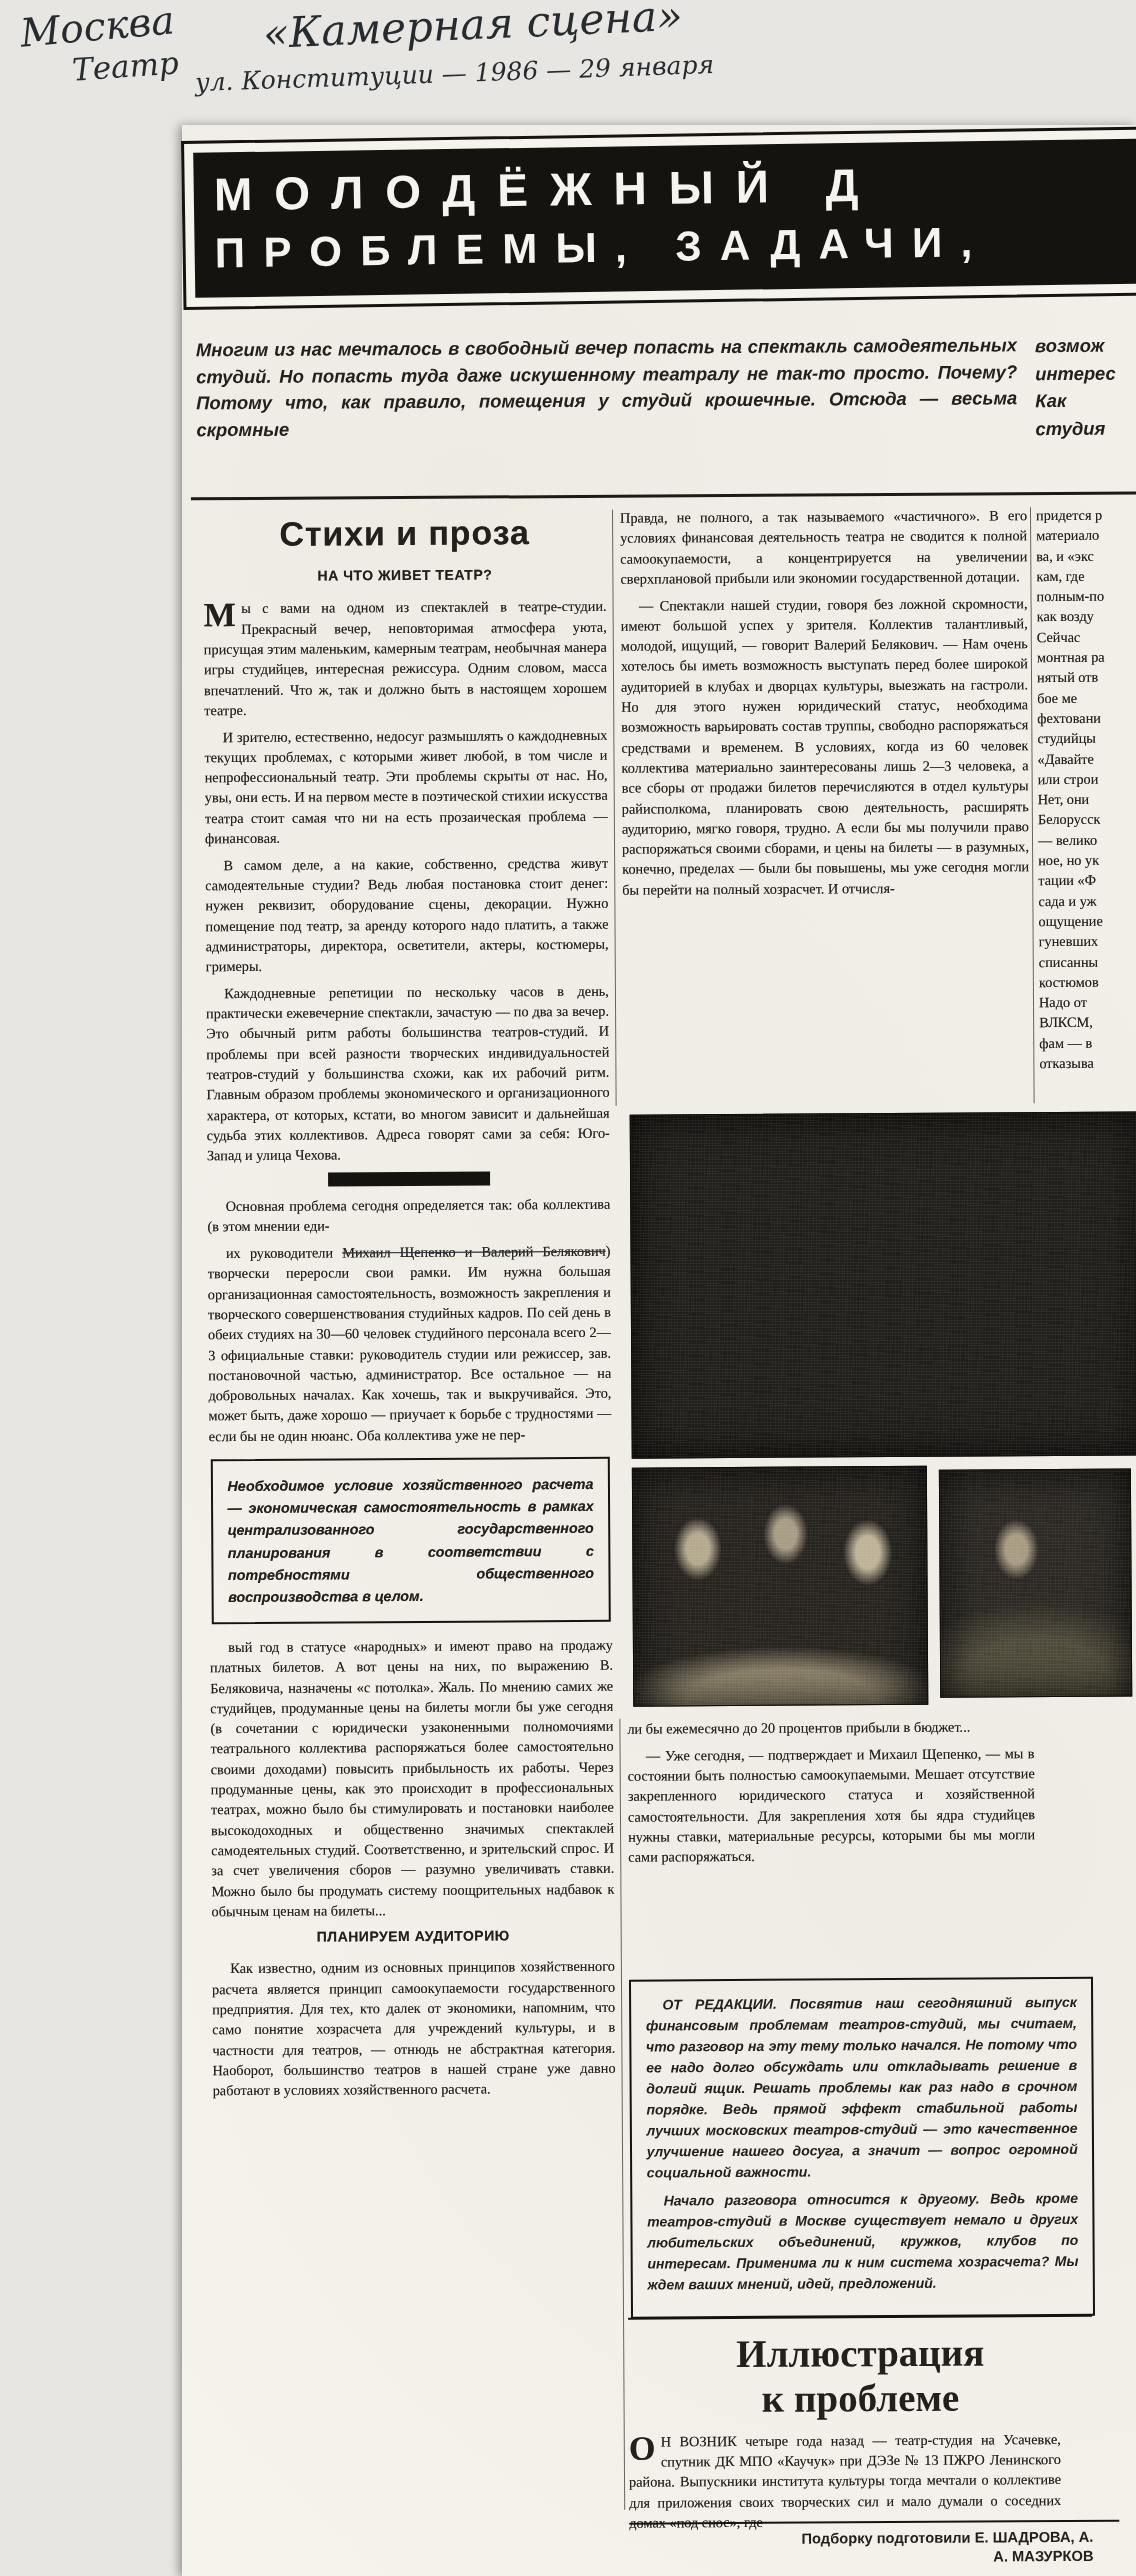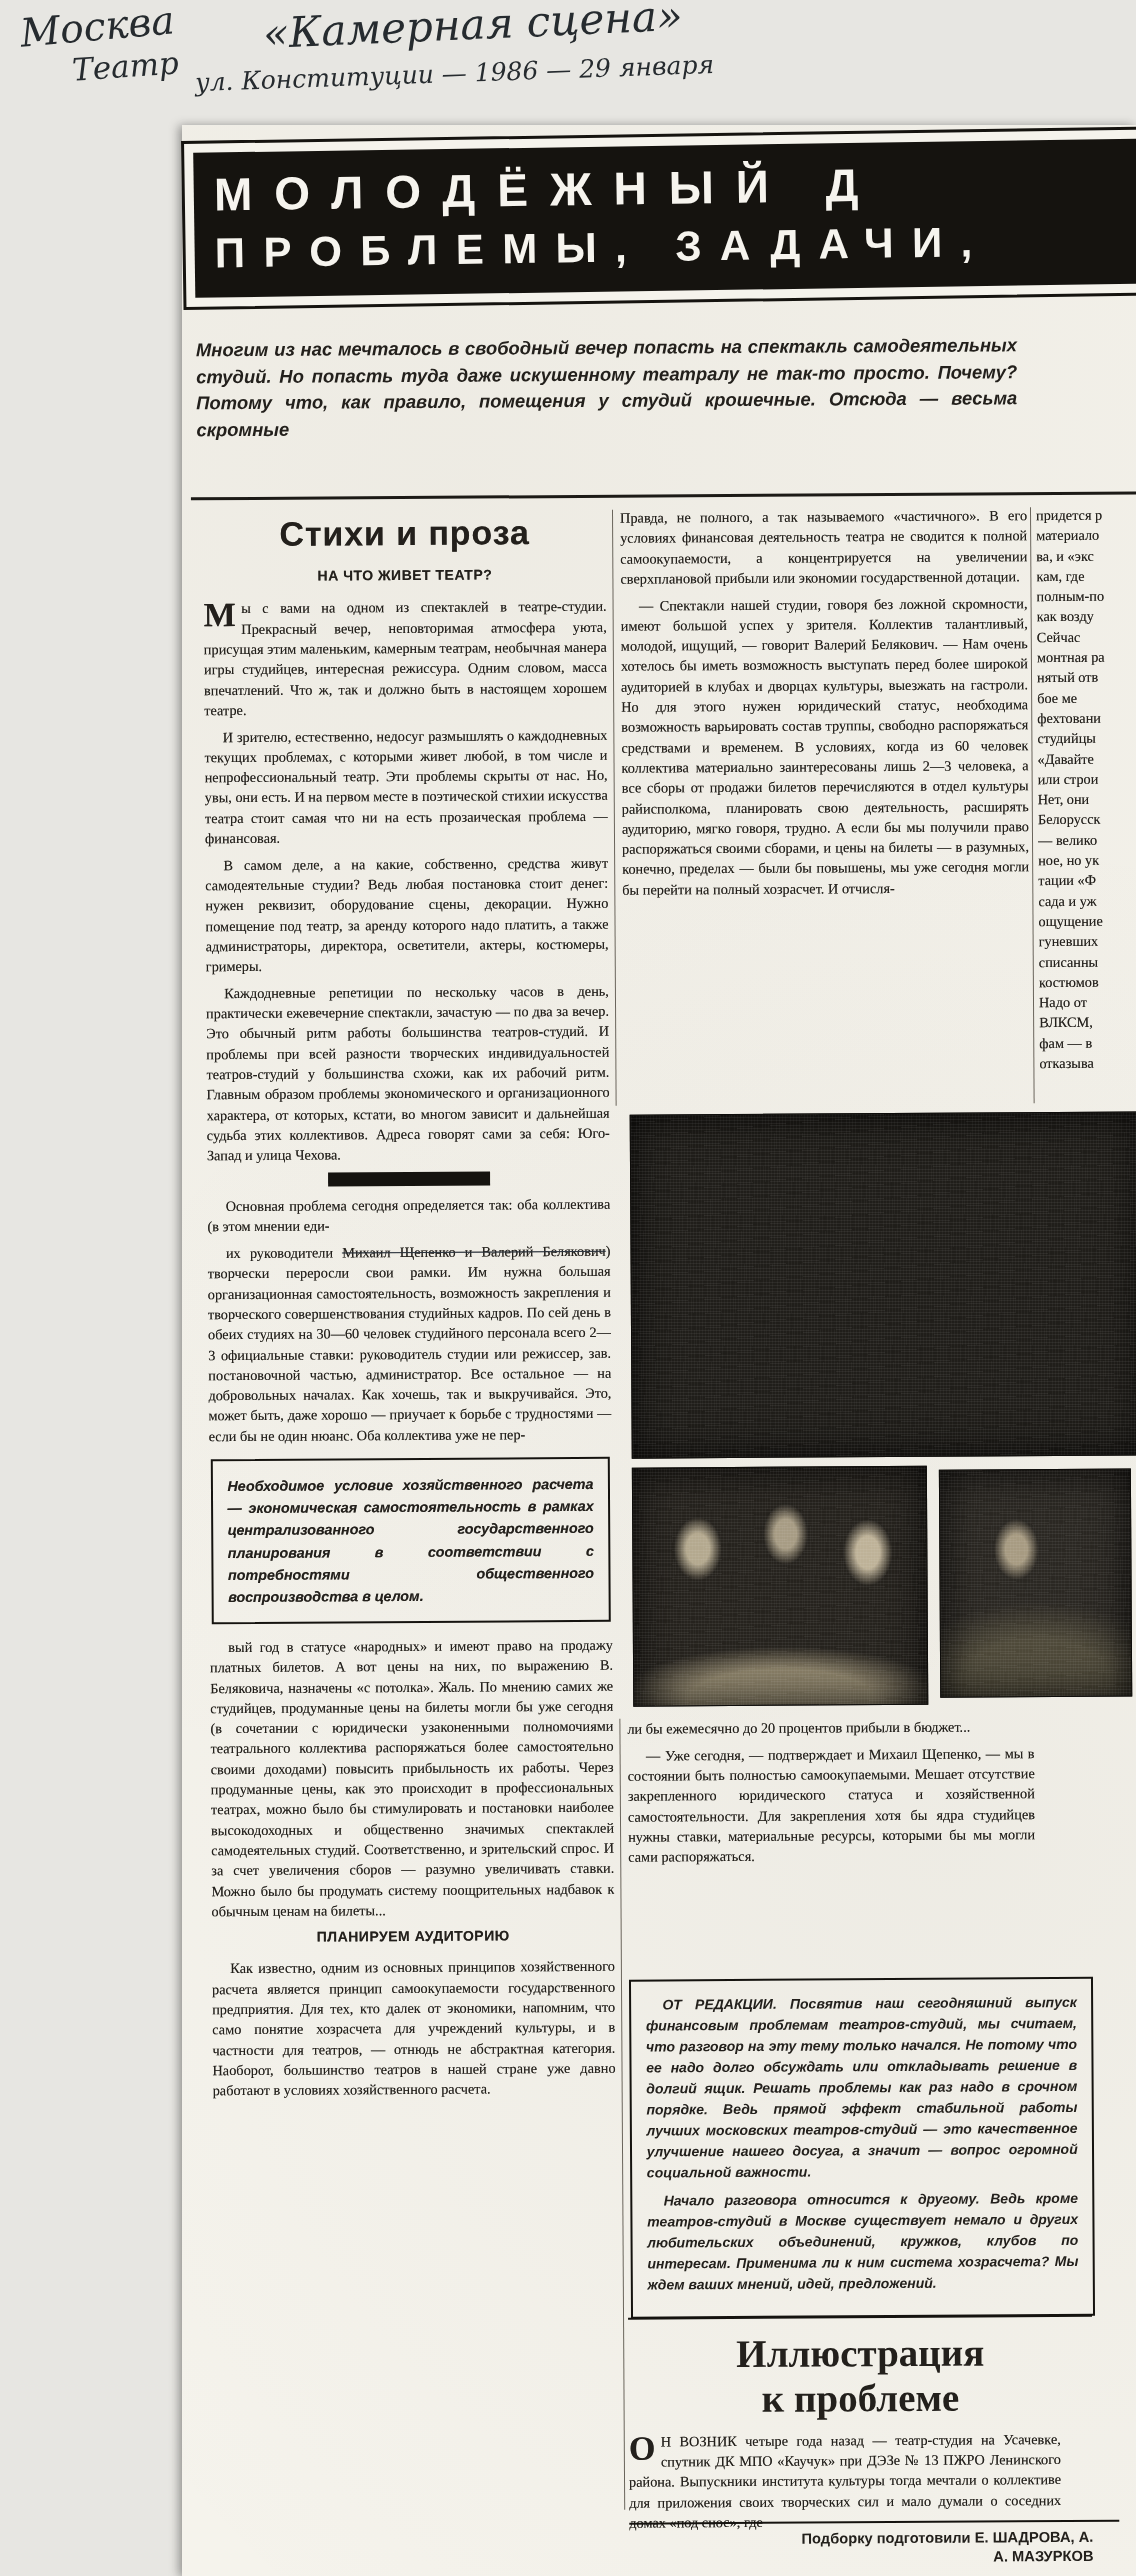--- a/index.html
+++ b/index.html
@@ -78,20 +78,24 @@
   <div class="rot">
 
     <div class="abs headline-box">
       <div class="headline-inner">
         <div class="headline-l1">МОЛОДЁЖНЫЙ    Д</div>
         <div class="headline-l2">ПРОБЛЕМЫ, ЗАДАЧИ,</div>
       </div>
     </div>
 
     <div class="abs lead">Многим из нас мечталось в свободный вечер попасть на спектакль самодеятельных студий. Но попасть туда даже искушенному театралу не так-то просто. Почему? Потому что, как правило, помещения у студий крошечные. Отсюда — весьма скромные</div>
+    <div class="abs lead-frag">возмож
+интерес
+Как
+студия</div>
 
     <div class="abs rule-h" style="left:189px;top:495px;width:948px;"></div>
 
     <div class="abs rule-v" style="left:610px;top:510px;height:596px;"></div>
     <div class="abs rule-v" style="left:1028px;top:510px;height:596px;"></div>
     <div class="abs rule-v" style="left:610px;top:1719px;height:791px;"></div>
 
     <div class="abs coltext" style="left:201px;top:508px;width:403px;height:2061px;overflow:hidden;">
       <h2 class="art-title">Стихи и проза</h2>
       <div class="kicker">НА ЧТО ЖИВЕТ ТЕАТР?</div>

